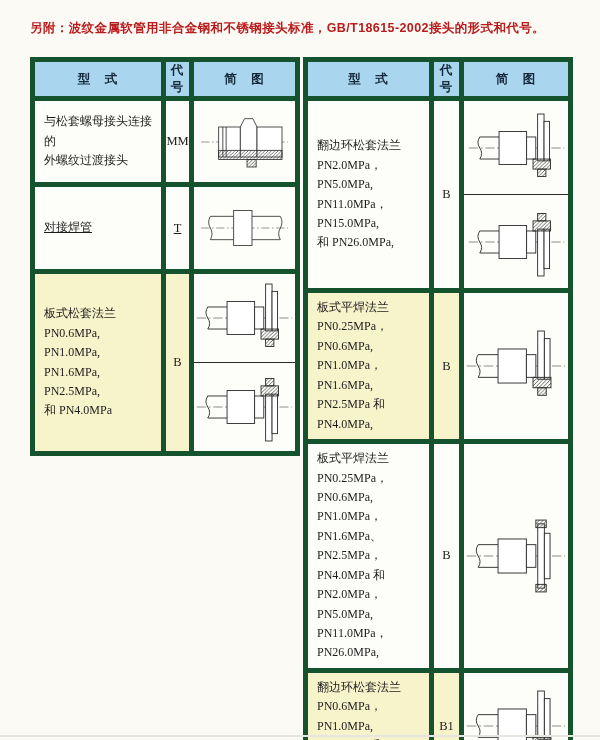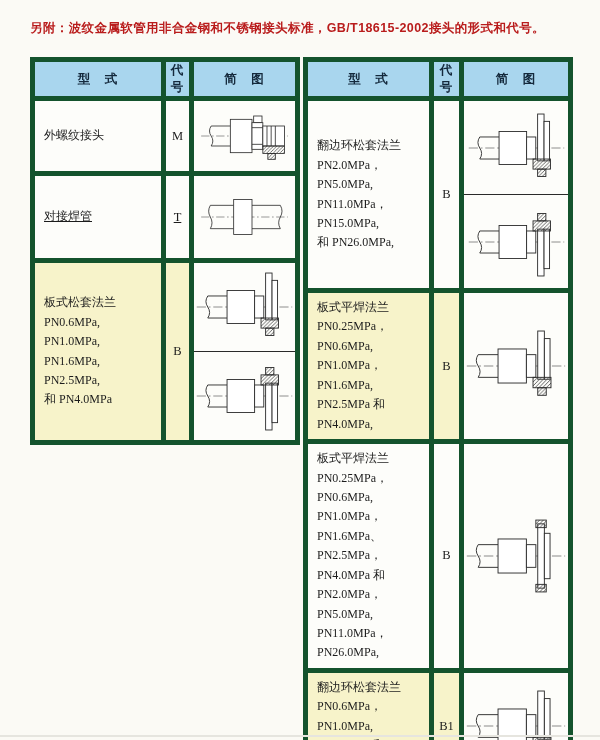--- a/index.html
+++ b/index.html
@@ -203,28 +203,29 @@
         <col style="width:131px">
         <col style="width:28px">
         <col style="width:105px">
       </colgroup>
     <tbody>
         <tr class="rh25">
       <th>型　式</th>
       <th>代号</th>
       <th>简　图</th>
     </tr>
-    <tr class="rh74">
-      <td class="c-type">外螺纹接头</td>
-      <td class="c-code">M</td>
+    <tr class="rh86">
+      <td class="c-type">与松套螺母接头连接的
+外螺纹过渡接头</td>
+      <td class="c-code">MM</td>
       <td class="c-diag">
         <div class="dwrap">
               <div class="diag">
                 <svg viewBox="0 0 110 84">
-                  <use href="#d-male-thread" xlink:href="#d-male-thread"></use>
+                  <use href="#d-nipple" xlink:href="#d-nipple"></use>
                 </svg>
               </div>
             </div>
       </td>
     </tr>
     <tr class="rh87">
       <td class="c-type">对接焊管</td>
       <td class="c-code">T</td>
       <td class="c-diag">
         <div class="dwrap">

